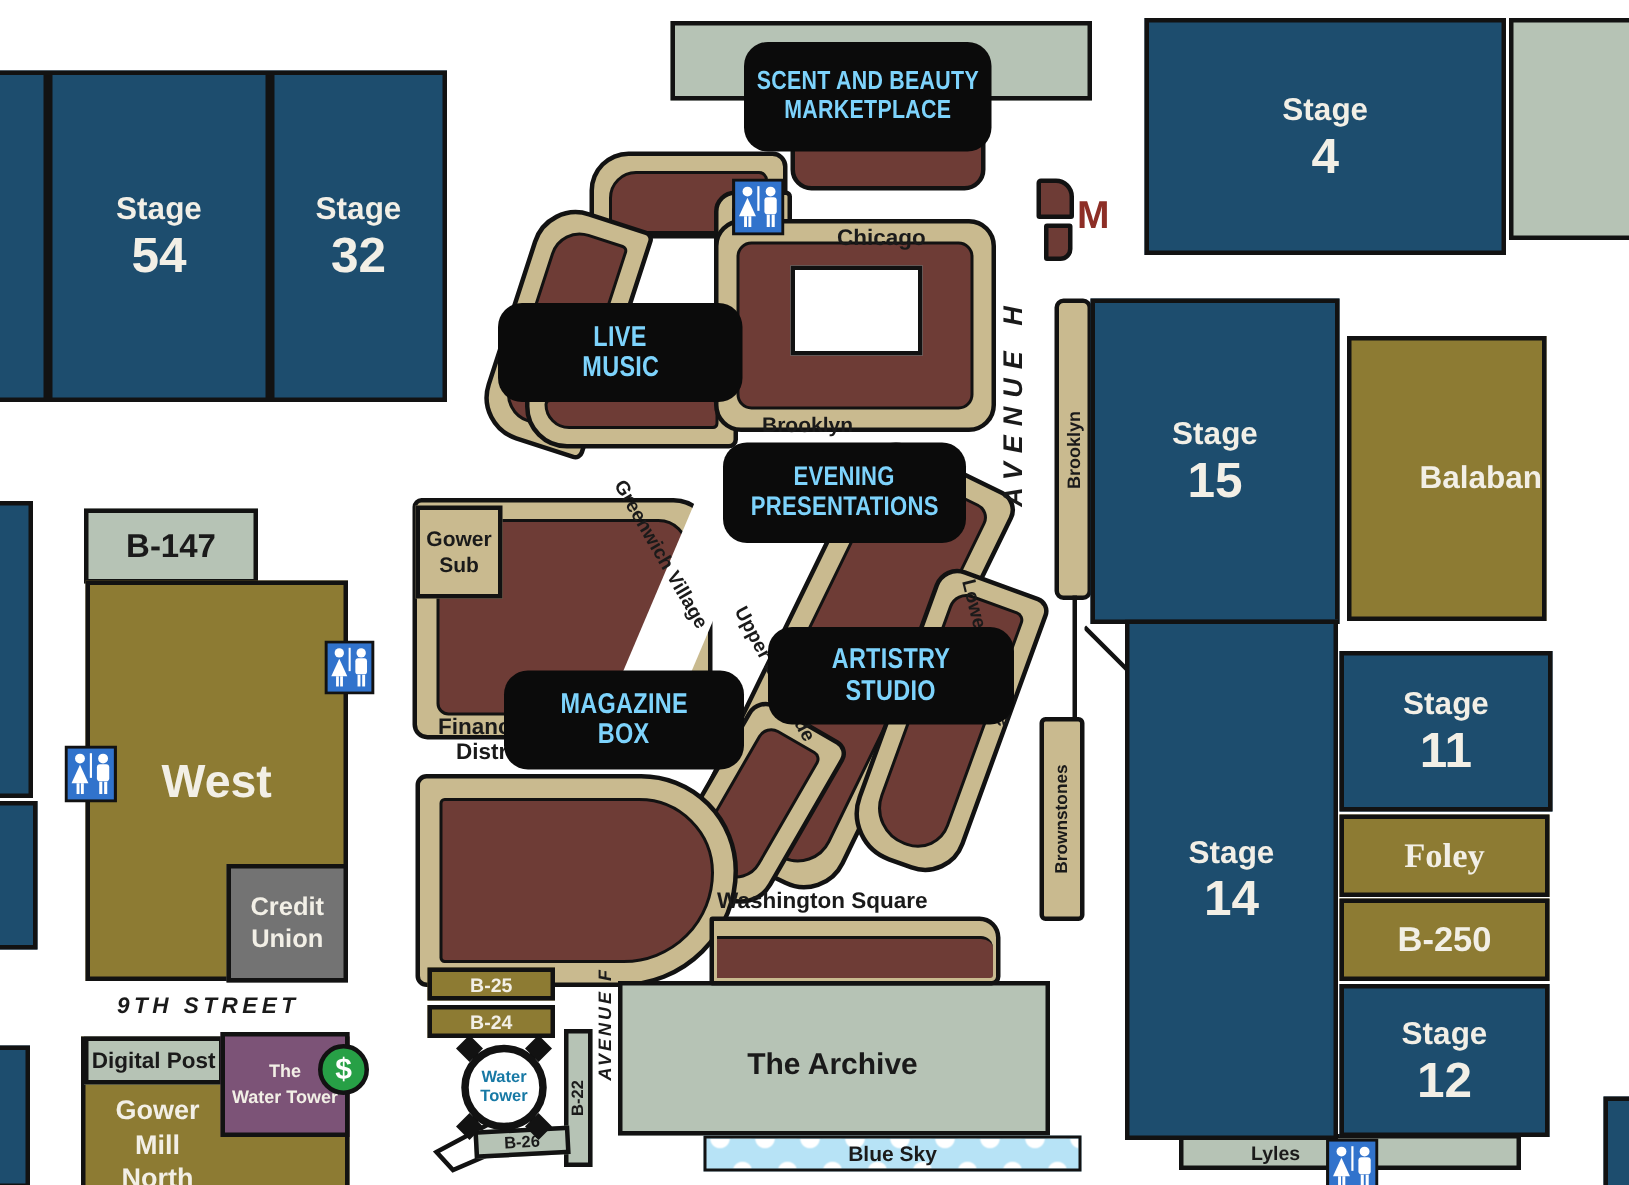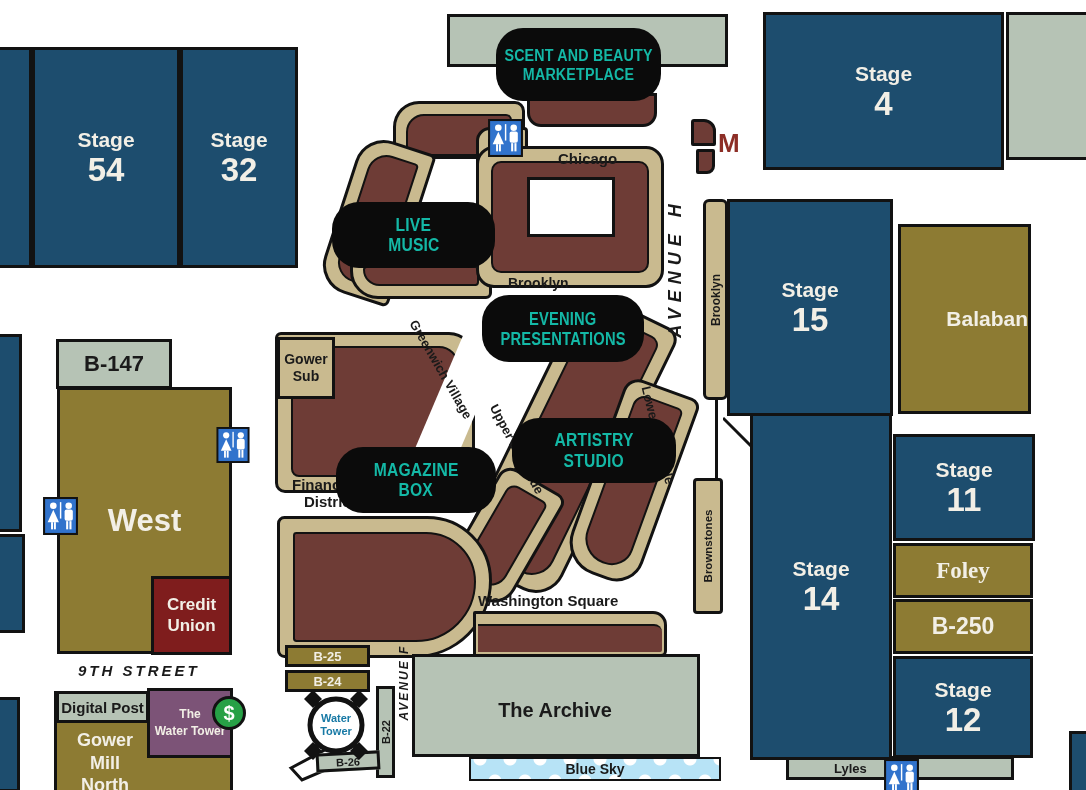--- a/index.html
+++ b/index.html
@@ -6,28 +6,28 @@
   #map{position:relative;width:1086px;height:790px;overflow:hidden;background:#fff;
        font-family:"Liberation Sans",sans-serif;}
   .abs{position:absolute;box-sizing:border-box;}
   .b{border:3px solid #121212;}
   .blue{background:#1d4d6e;}
   .olive{background:#8d7b33;}
   .sage{background:#b6c3b5;}
   .tan{background:#c9ba8f;}
   .maroon{background:#6e3c36;}
   .purple{background:#7c5377;}
-  .green{background:#7f1d1d;}
+  .green{background:#737373;}
   .ctr{display:flex;align-items:center;justify-content:center;text-align:center;}
   .col{display:flex;flex-direction:column;align-items:center;justify-content:center;text-align:center;}
   .stagebox{color:#f2efe6;font-weight:700;}
   .sw{font-size:21px;line-height:1.25;}
   .sn{font-size:33px;line-height:1.05;}
   .bldg-txt{color:#f2efe6;font-weight:700;}
-  .label{background:#0b0b0b;color:#14b8a6;border-radius:27px;z-index:10;font-weight:700;
+  .label{background:#0b0b0b;color:#7dd3fc;border-radius:16px;z-index:10;font-weight:700;
          display:flex;flex-direction:column;align-items:center;justify-content:center;
          text-align:center;line-height:1.2;letter-spacing:.2px;}
   .label span{transform:scaleX(.92) scaleY(1.12);}
   .street{font-weight:700;color:#1a1a1a;white-space:nowrap;z-index:5;}
   .ital{font-style:italic;font-weight:900;letter-spacing:3px;}
   .vstrip{display:flex;align-items:center;justify-content:center;}
   .vtext{transform:rotate(-90deg);white-space:nowrap;font-weight:700;color:#1a1a1a;}
   .diag{position:absolute;white-space:nowrap;font-weight:700;color:#1a1a1a;z-index:5;}
   .icon{z-index:11;}
   .sky{background-color:#b7e3f6;

